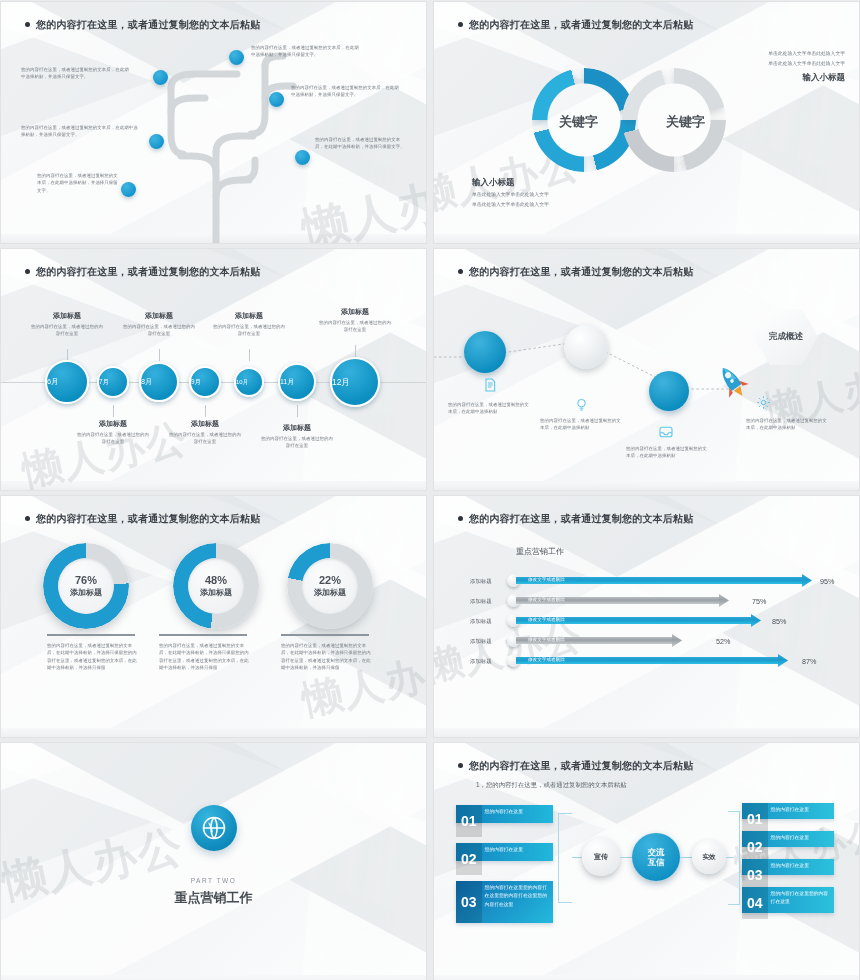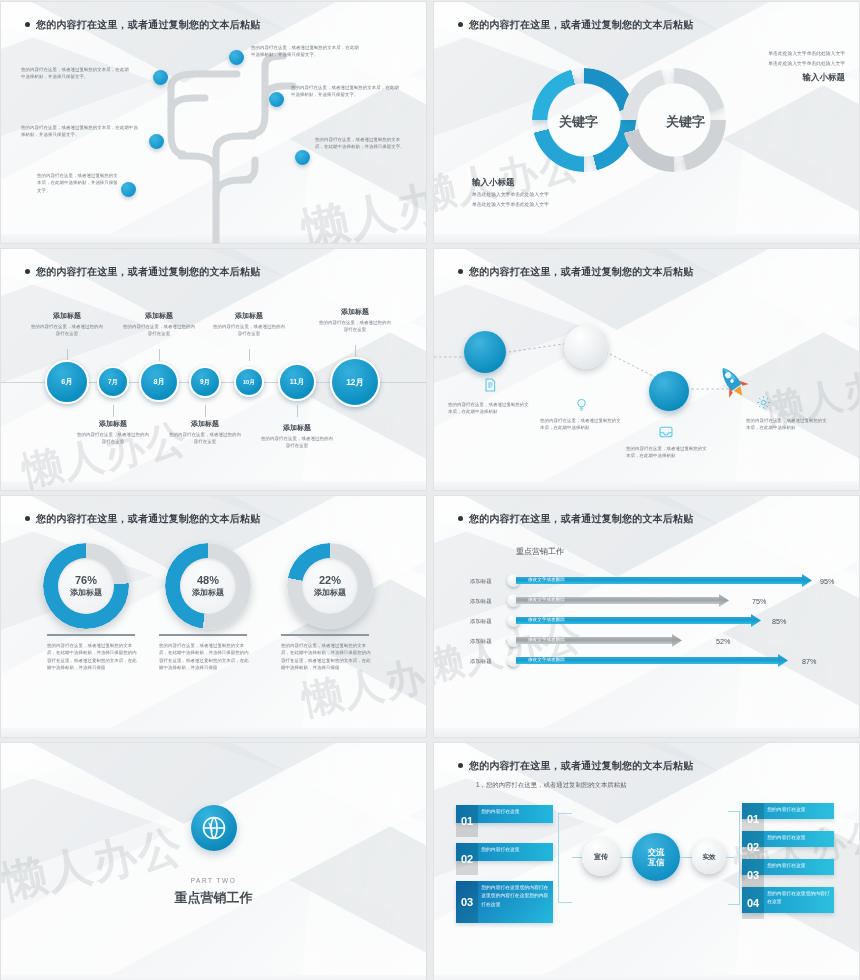--- a/index.html
+++ b/index.html
@@ -61,21 +61,21 @@
         mask:radial-gradient(circle,transparent 36px,#000 37px);
         filter:drop-shadow(0 3px 4px rgba(60,70,80,.22));}
   .rlabel{position:absolute;font-size:13px;font-weight:bold;color:#4b5259;white-space:nowrap;}
   .subhead{position:absolute;font-size:8.5px;font-weight:bold;color:#3f464d;white-space:nowrap;}
 
   
   .tl-line{position:absolute;left:0;right:0;height:1px;background:#cfd4d8;}
   .mcirc{position:absolute;border-radius:50%;
          background:radial-gradient(circle at 38% 28%,#35b0dd,#0b8fc0 72%);
          border:2.4px solid #fff;box-shadow:0 2px 5px rgba(0,60,95,.3);
-         display:flex;align-items:center;justify-content:center;color:#fff;font-weight:bold;}
+         display:flex;align-items:center;justify-content:flex-start;color:#fff;font-weight:normal;}
   .tl-cap{position:absolute;width:72px;text-align:center;}
   .tl-cap .h{font-size:7px;font-weight:bold;color:#3f464d;margin-bottom:2px;}
   .tick{position:absolute;width:1px;background:#c3c9ce;}
 
   
   .pnode{position:absolute;border-radius:50%;}
   .pblue{background:radial-gradient(circle at 36% 28%,#3fb3dd,#0a8cbe 75%);box-shadow:0 3px 6px rgba(0,60,95,.3);}
   .pwhite{background:radial-gradient(circle at 36% 28%,#ffffff,#e2e6e9 78%);box-shadow:0 3px 6px rgba(60,70,80,.25);}
   .hexa{position:absolute;width:64px;height:56px;
         background:linear-gradient(145deg,#ffffff,#eceff1);
@@ -124,21 +124,21 @@
   .globe{position:absolute;width:46px;height:46px;border-radius:50%;
          background:radial-gradient(circle at 36% 26%,#36b5e0,#0a86b8 78%);
          box-shadow:0 4px 8px rgba(0,60,95,.22);display:flex;align-items:center;justify-content:center;}
   .part{position:absolute;width:100%;text-align:center;font-size:6.5px;color:#8a9199;letter-spacing:1.5px;}
   .parttitle{position:absolute;width:100%;text-align:center;font-size:13px;font-weight:bold;color:#464d54;}
 
   
   .subline{position:absolute;font-size:6.4px;color:#585f66;white-space:nowrap;}
   .fbox{position:absolute;display:flex;align-items:flex-start;color:#fff;
         box-shadow:0 2px 4px rgba(0,60,95,.18);}
-  .fbox .num{font-size:11px;font-weight:bold;padding:16px 5px;line-height:1;
+  .fbox .num{font-size:14px;font-weight:bold;padding:16px 5px;line-height:1;
              display:flex;align-items:center;align-self:stretch;background:rgba(0,0,0,.14);}
   .fbox .ftxt{font-size:4.8px;line-height:1.75;padding:3px 4px 3px 3px;}
   .fcirc{position:absolute;border-radius:50%;display:flex;align-items:center;justify-content:center;
          text-align:center;font-weight:bold;}
   .fc-white{background:radial-gradient(circle at 36% 26%,#fff,#e7eaec 78%);
             box-shadow:0 3px 6px rgba(60,70,80,.3);color:#454c53;}
   .fc-blue{background:radial-gradient(circle at 36% 26%,#3db3de,#0e8fc3 78%);
            box-shadow:0 3px 7px rgba(0,60,95,.32);color:#fff;}
   .conn{position:absolute;background:#9fd6e8;}
   .connL{position:absolute;border:1px solid #a9d9ea;border-right:none;}
@@ -295,20 +295,23 @@
           <path d="M20,4 C26,10 27,20 26,28 L14,28 C13,20 14,10 20,4 Z" fill="#2a9fd0"></path>
           <path d="M20,4 C23,8 24.5,14 25,20 L20,20 Z" fill="#4fc0e3"></path>
           <circle cx="20" cy="13" r="3" fill="#e8f6fb"></circle>
           <circle cx="20" cy="20" r="1.8" fill="#e8f6fb"></circle>
           <path d="M14,24 L8,32 L14,30 Z" fill="#e8593c"></path>
           <path d="M26,24 L32,32 L26,30 Z" fill="#e8593c"></path>
           <path d="M16,29 L20,38 L24,29 Z" fill="#f0a02a"></path>
         </g>
       </svg>
 
+      <div class="hexa" style="left:320px;top:60px;">
+        <span>完成概述</span>
+      </div>
 
       <svg class="picon" style="left:48px;top:128px;" width="16" height="16" viewBox="0 0 24 24" fill="none" stroke="#59c7e6" stroke-width="1.6">
         <path d="M6,3 h9 l4,4 v14 h-13 z"></path>
           <path d="M9,9 h7 M9,12 h7 M9,15 h5"></path>
       </svg>
       <svg class="picon" style="left:140px;top:148px;" width="15" height="16" viewBox="0 0 24 24" fill="none" stroke="#59c7e6" stroke-width="1.6">
         <circle cx="12" cy="9" r="6"></circle>
           <path d="M9,17 h6 M10,20 h4"></path>
       </svg>
       <svg class="picon" style="left:224px;top:176px;" width="16" height="14" viewBox="0 0 24 20" fill="none" stroke="#59c7e6" stroke-width="1.6">
@@ -332,21 +335,21 @@
     <div class="body">
       <div class="stitle"><span class="dot"></span><span>您的内容打在这里，或者通过复制您的文本后粘贴</span></div>
 
       <div class="donut" style="left:42px;top:47px;">
         <div class="arc" style="background:conic-gradient(from 0deg,#d9dcdf 0 24%,#1e9ccf 24% 100%);"></div>
         <div class="hole">
           <div class="pct">76%</div>
           <div class="dlab">添加标题</div>
         </div>
       </div>
-      <div class="donut" style="left:164px;top:47px;">
+      <div class="donut" style="left:172px;top:47px;">
         <div class="arc" style="background:conic-gradient(from 0deg,#d9dcdf 0 52%,#1e9ccf 52% 100%);"></div>
         <div class="hole">
           <div class="pct">48%</div>
           <div class="dlab">添加标题</div>
         </div>
       </div>
       <div class="donut" style="left:286px;top:47px;">
         <div class="arc" style="background:conic-gradient(from 0deg,#d9dcdf 0 78%,#1e9ccf 78% 100%);"></div>
         <div class="hole">
           <div class="pct">22%</div>

